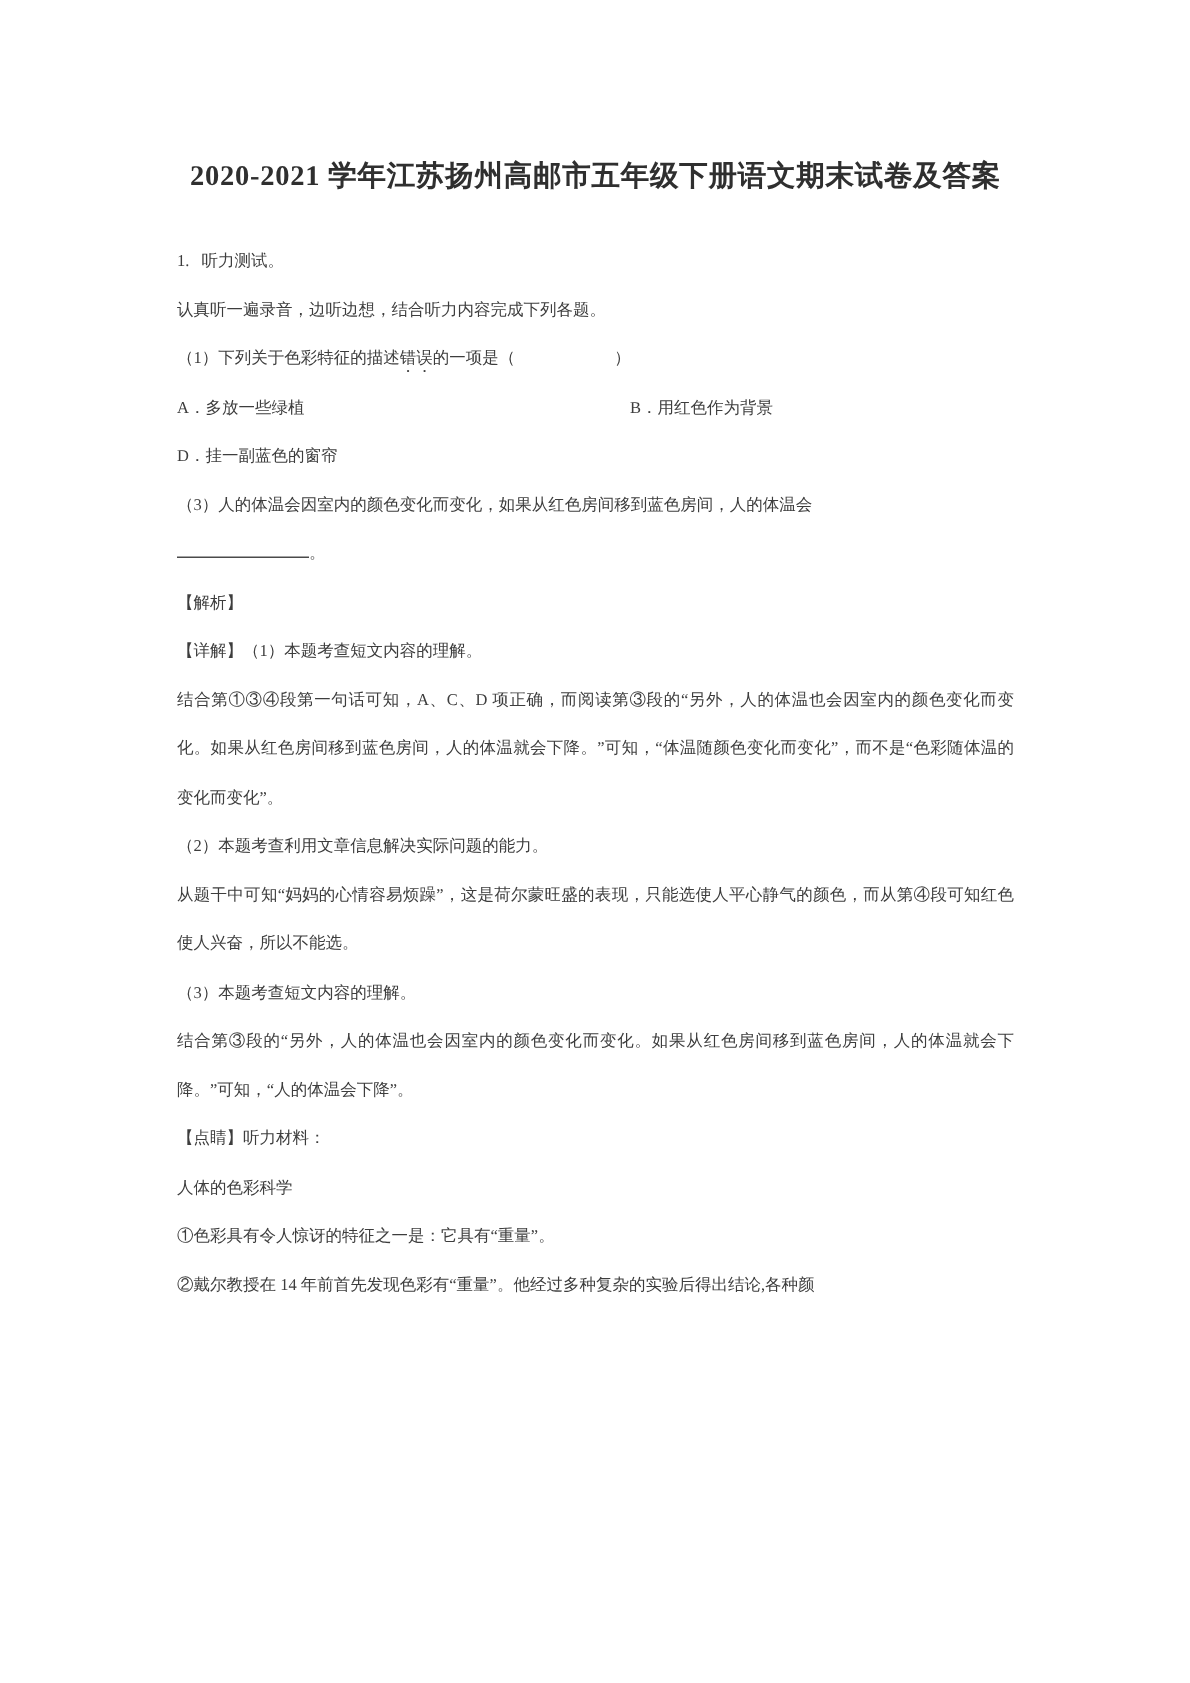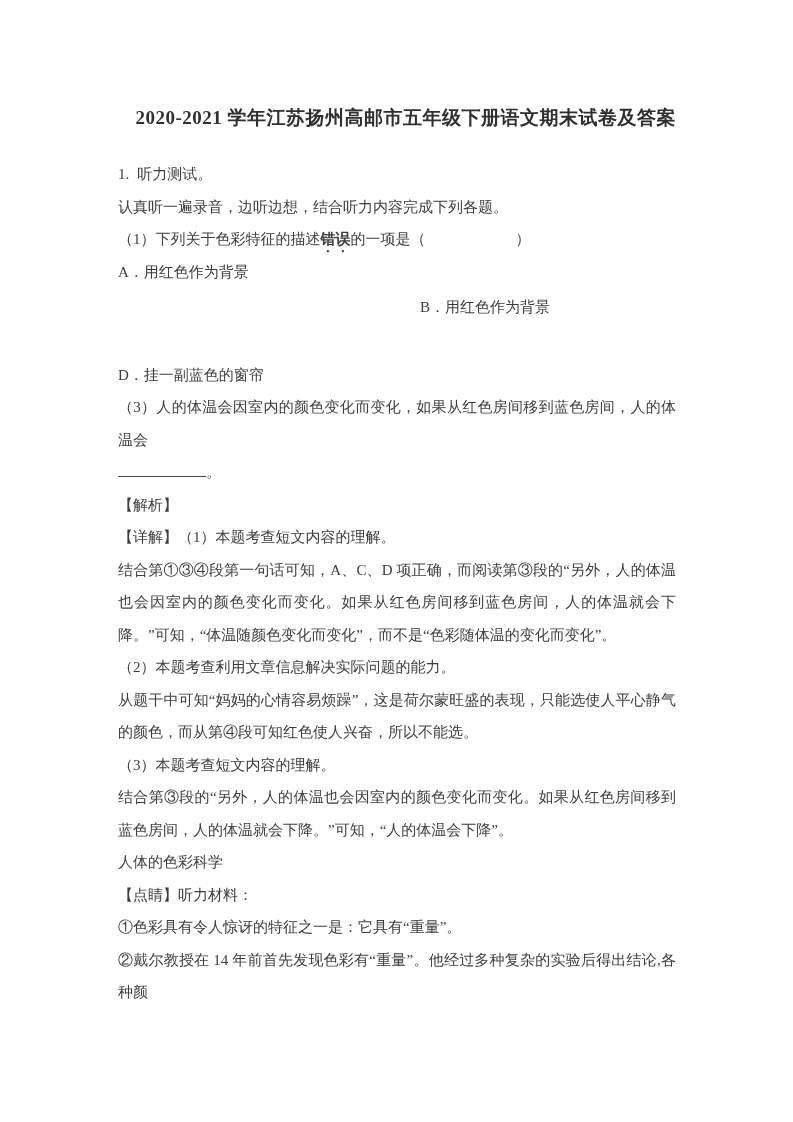--- a/index.html
+++ b/index.html
@@ -17,44 +17,43 @@
     background: #ffffff;
     overflow: hidden;
   }
   .content {
     padding: 95px 117px 0 118px;
   }
   .doc-title {
     font-size: 19px;
     font-weight: bold;
     color: #2f2f2f;
-    text-align: right;
+    text-align: center;
     line-height: 46px;
     margin-bottom: 17px;
     letter-spacing: 0.5px;
   }
   .line {
-    font-size: 15px;
+    font-size: 11px;
     line-height: 32.5px;
     text-align: justify;
     color: #3d3d3d;
   }
   .q-num { margin-right: 8px; }
   .emph {
     -webkit-text-emphasis: dot;
     -webkit-text-emphasis-position: under right;
     text-emphasis: dot;
     text-emphasis-position: under right;
-    font-weight: bold;
   }
   .opt-inline { margin-right: 26px; }
   .opt-inline:last-child { margin-right: 0; }
   .opt-row { display: flex; }
   .opt-col-left { width: 302px; flex: 0 0 302px; }
-  .opt-col-right { flex: 1; margin-top: 35px; }
+  .opt-col-right { flex: 1; }
   .blank-line {
     display: inline-block;
     width: 88px;
     height: 15px;
     border-bottom: 1px solid #4a4a4a;
     vertical-align: baseline;
   }
   .ans-label { margin-right: 23px; }
   .ans-item { margin-right: 18px; }
   .ans-item:last-child { margin-right: 0; }
@@ -69,21 +68,21 @@
 
     <p class="line"><span class="q-num">1.</span><span>听力测试。</span></p>
 
     <p class="line">认真听一遍录音，边听边想，结合听力内容完成下列各题。</p>
 
     <p class="line"><span>（1）下列关于色彩特征的描述</span><span class="emph">错误</span><span>的一项是（　　　　　　）</span></p>
 
 
 
     <div class="line opt-row">
-      <span class="opt-col-left">A．用红色作为背景</span>
+      <span class="opt-col-left">A．多放一些绿植</span>
       <span class="opt-col-right">B．用红色作为背景</span>
     </div>
 
     <div class="line opt-row">
       <span class="opt-col-right">D．挂一副蓝色的窗帘</span>
     </div>
 
     <p class="line">（3）人的体温会因室内的颜色变化而变化，如果从红色房间移到蓝色房间，人的体温会</p>
 
     <p class="line"><span class="blank-line"></span><span>。</span></p>
@@ -96,22 +95,22 @@
     <p class="line">结合第①③④段第一句话可知，A、C、D 项正确，而阅读第③段的“另外，人的体温也会因室内的颜色变化而变化。如果从红色房间移到蓝色房间，人的体温就会下降。”可知，“体温随颜色变化而变化”，而不是“色彩随体温的变化而变化”。</p>
 
     <p class="line">（2）本题考查利用文章信息解决实际问题的能力。</p>
 
     <p class="line">从题干中可知“妈妈的心情容易烦躁”，这是荷尔蒙旺盛的表现，只能选使人平心静气的颜色，而从第④段可知红色使人兴奋，所以不能选。</p>
 
     <p class="line">（3）本题考查短文内容的理解。</p>
 
     <p class="line">结合第③段的“另外，人的体温也会因室内的颜色变化而变化。如果从红色房间移到蓝色房间，人的体温就会下降。”可知，“人的体温会下降”。</p>
 
+    <p class="line">【点睛】听力材料：</p>
+
     <p class="line">人体的色彩科学</p>
-
-    <p class="line">【点睛】听力材料：</p>
 
     <p class="line">①色彩具有令人惊讶的特征之一是：它具有“重量”。</p>
 
     <p class="line">②戴尔教授在 14 年前首先发现色彩有“重量”。他经过多种复杂的实验后得出结论,各种颜</p>
 
   </div>
 </div>
 
 </body></html>

